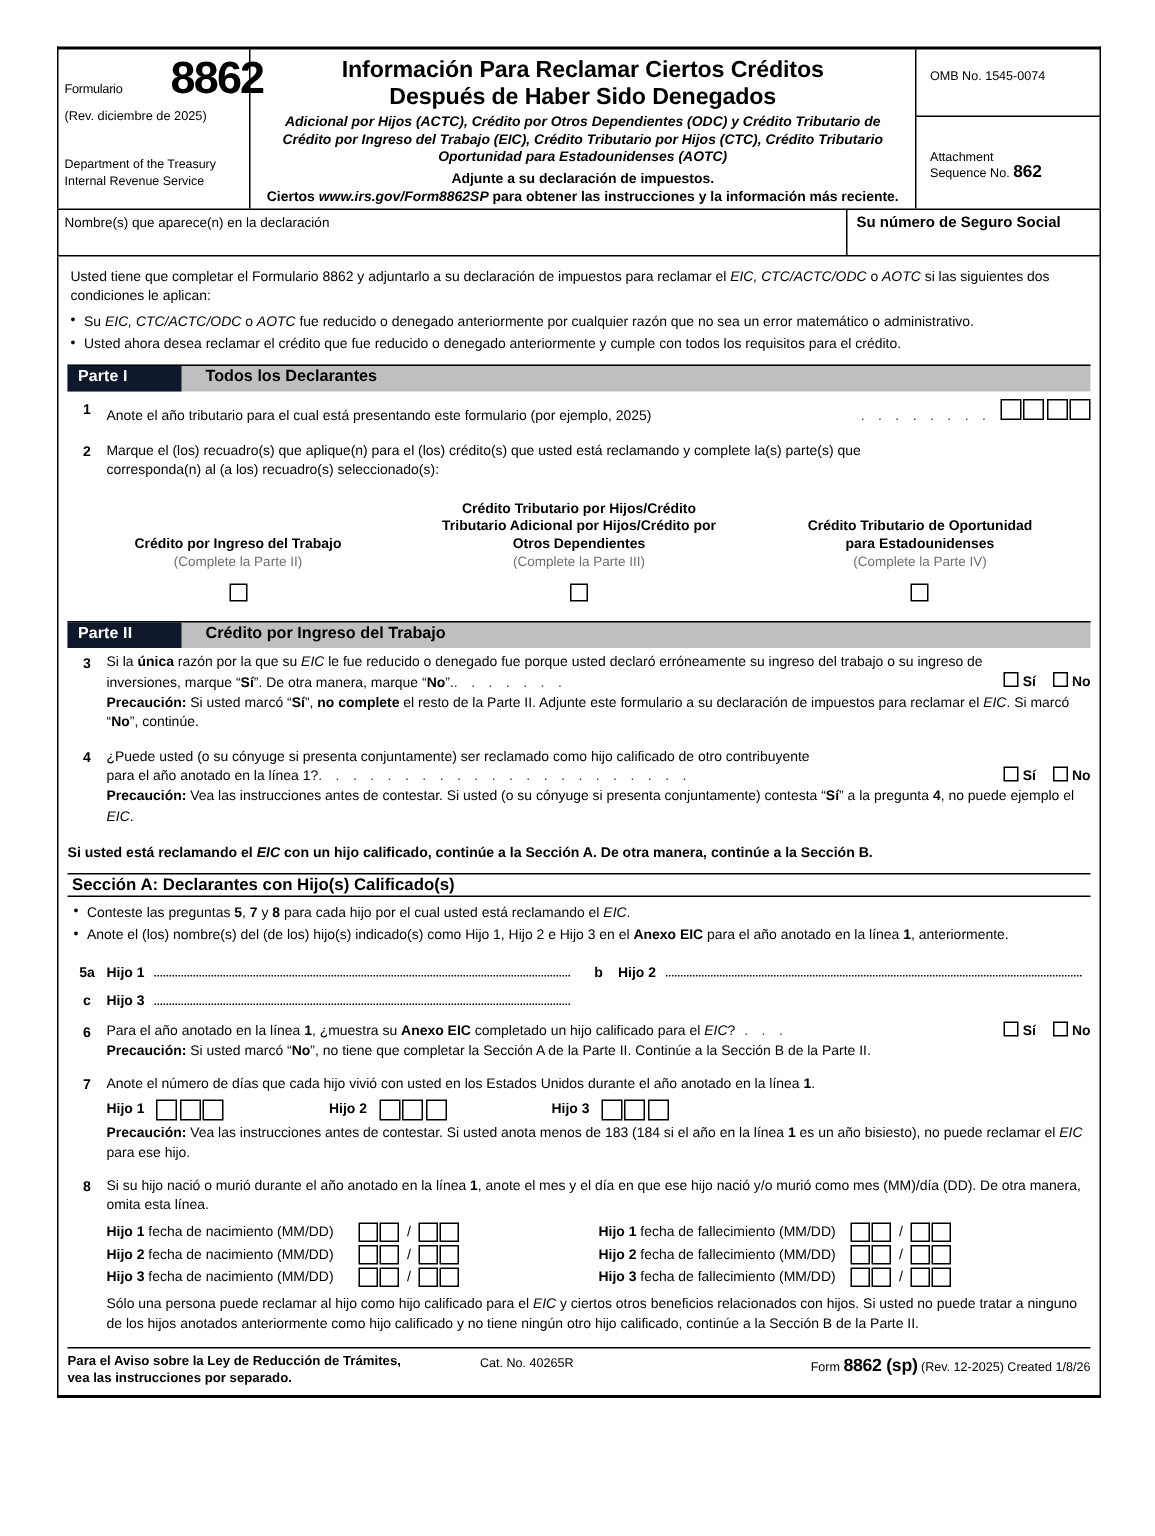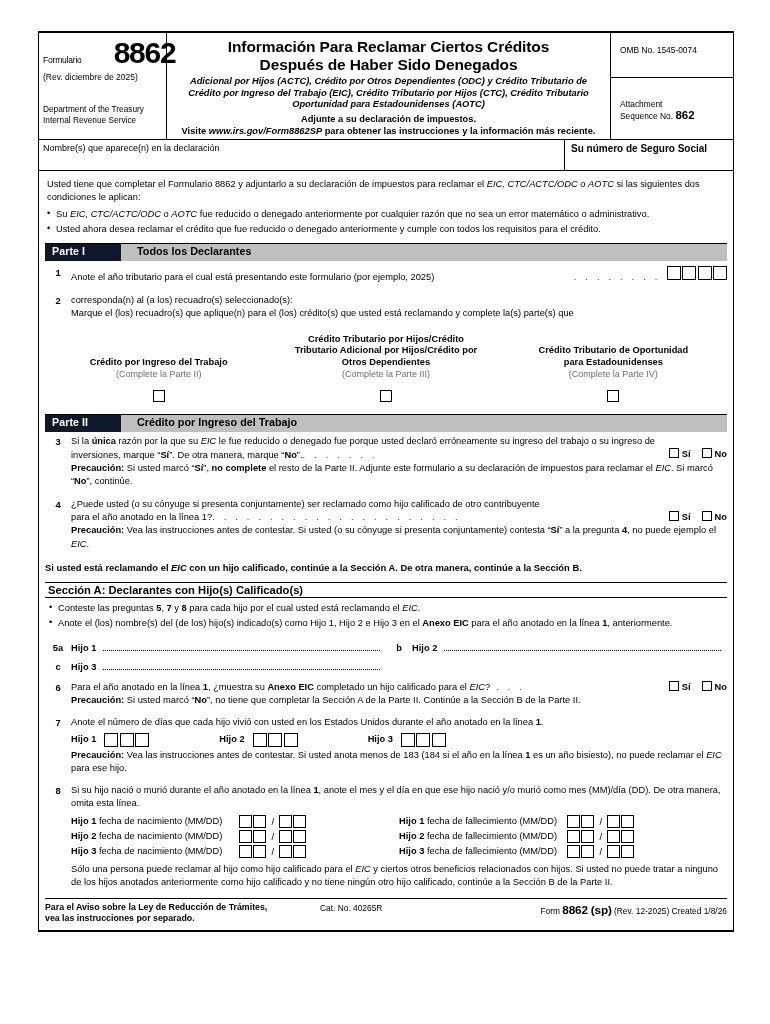--- a/index.html
+++ b/index.html
@@ -419,21 +419,21 @@
 
     <div class="hdr-mid">
       <div class="title1">Información Para Reclamar Ciertos Créditos</div>
       <div class="title1">Después de Haber Sido Denegados</div>
       <div class="subtitle">
         <div>Adicional por Hijos (ACTC), Crédito por Otros Dependientes (ODC) y Crédito Tributario de</div>
         <div>Crédito por Ingreso del Trabajo (EIC), Crédito Tributario por Hijos (CTC), Crédito Tributario</div>
         <div>Oportunidad para Estadounidenses (AOTC)</div>
       </div>
       <div class="attach">Adjunte a su declaración de impuestos.</div>
-      <div class="visit"><span>Visite </span><i>www.irs.gov/Form8862SP</i><span> para obtener las instrucciones y la información más reciente.</span></div>
+      <div class="visit"><span>Ciertos </span><i>www.irs.gov/Form8862SP</i><span> para obtener las instrucciones y la información más reciente.</span></div>
     </div>
 
     <div class="hdr-right">
       <div class="omb">OMB No. 1545-0074</div>
       <div class="attachseq">
         <div>Attachment</div>
         <div><span>Sequence No.</span> <b>862</b></div>
       </div>
     </div>
   </div>
@@ -474,22 +474,22 @@
             <span class="cb-lg"></span>
             <span class="cb-lg"></span>
           </span>
         </div>
       </div>
     </div>
 
     <div class="line" style="margin-top:9px;">
       <div class="lnum">2</div>
       <div class="ltext">
+        <div>Marque el (los) recuadro(s) que aplique(n) para el (los) crédito(s) que usted está reclamando y complete la(s) parte(s) que</div>
         <div>corresponda(n) al (a los) recuadro(s) seleccionado(s):</div>
-        <div>Marque el (los) recuadro(s) que aplique(n) para el (los) crédito(s) que usted está reclamando y complete la(s) parte(s) que</div>
       </div>
     </div>
 
     <div class="creditcols">
       <div class="creditcol">
         <div class="cc-title">Crédito por Ingreso del Trabajo</div>
         <div class="cc-sub">(Complete la Parte II)</div>
         <div class="cc-box"><span class="cb-lg"></span></div>
       </div>
       <div class="creditcol">

